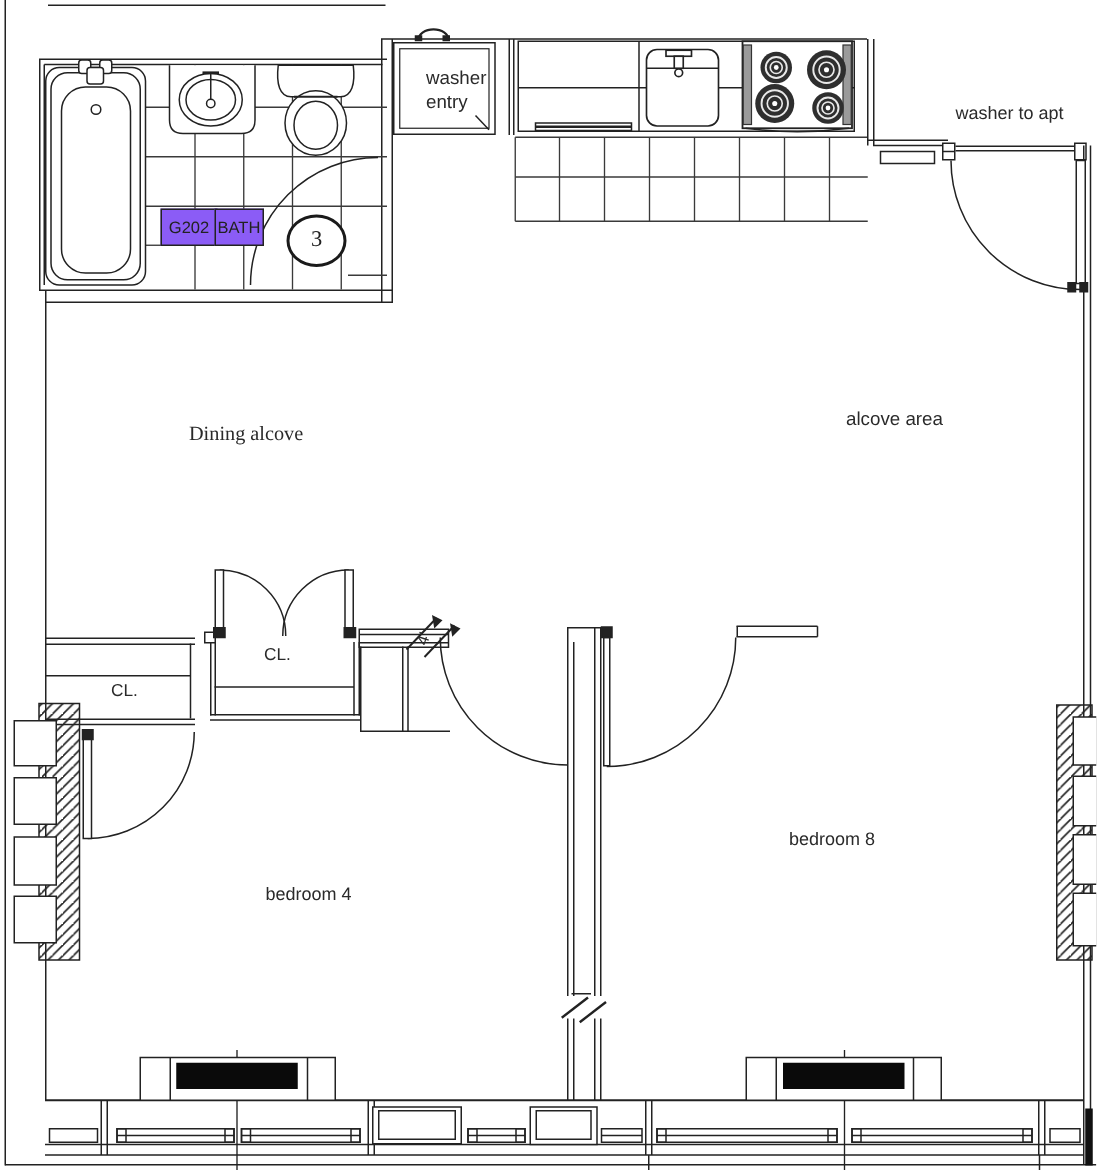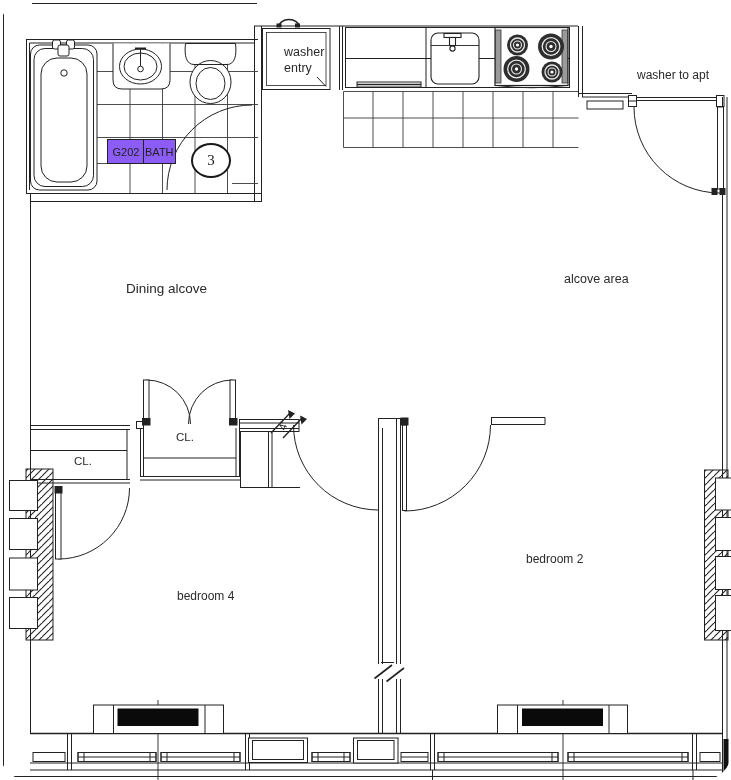--- a/index.html
+++ b/index.html
@@ -1,21 +1,21 @@
 <!DOCTYPE html>
 <html><head>
 <meta charset="utf-8">
 <style>
   html,body{margin:0;padding:0;background:#fff;}
   .plan{position:relative;width:731px;height:780px;background:#fff;overflow:hidden;
-        font-family:"Liberation Sans",sans-serif;color:#222;border-radius:27px;}
+        font-family:"Liberation Sans",sans-serif;color:#222;}
   .plan svg{position:absolute;left:0;top:0;}
   .lbl{position:absolute;white-space:nowrap;color:#2a2a2a;}
   .sans{font-family:"Liberation Sans",sans-serif;}
-  .serif{font-family:Liberation Sans, sans-serif;}
+  .serif{font-family:Liberation Serif, serif;}
   .f12{font-size:12px;} .f125{font-size:12.5px;} .f135{font-size:13.5px;} .f115{font-size:11.5px;}
   .tagbox{position:absolute;border:1.2px solid #222;display:flex;align-items:center;
           justify-content:center;font-size:11px;background:#8b5cf6;}
   .keynote{position:absolute;border:2.3px solid #1a1a1a;border-radius:50%;display:flex;
            align-items:center;justify-content:center;font-size:15px;background:#fff;
            font-family:"Liberation Serif",serif;}
   .rot{transform:rotate(-72deg);transform-origin:left top;font-size:11px;}
 </style>
 </head>
 <body>
@@ -352,21 +352,21 @@
 <div class="lbl sans f12" style="left:637px;top:68px;">washer to apt</div>
 
 <div class="lbl serif f135" style="left:126px;top:281px;">Dining alcove</div>
 
 <div class="lbl sans f125" style="left:564px;top:272px;">alcove area</div>
 
 <div class="lbl sans f115" style="left:74px;top:455px;">CL.</div>
 <div class="lbl sans f115" style="left:176px;top:431px;">CL.</div>
 
 <div class="lbl sans f12" style="left:177px;top:589px;">bedroom 4</div>
-<div class="lbl sans f12" style="left:526px;top:552px;">bedroom 2</div>
+<div class="lbl sans f12" style="left:526px;top:552px;">bedroom 8</div>
 
 <div class="tagbox" style="left:107px;top:139px;width:36px;height:23px;">G202</div>
 <div class="tagbox" style="left:142.8px;top:139px;width:31px;height:23px;">BATH</div>
 
 <div class="keynote" style="left:191px;top:143px;width:36px;height:31px;">3</div>
 
 <div class="lbl sans rot" style="left:276px;top:428px;">4'</div>
 
 </div>
 

